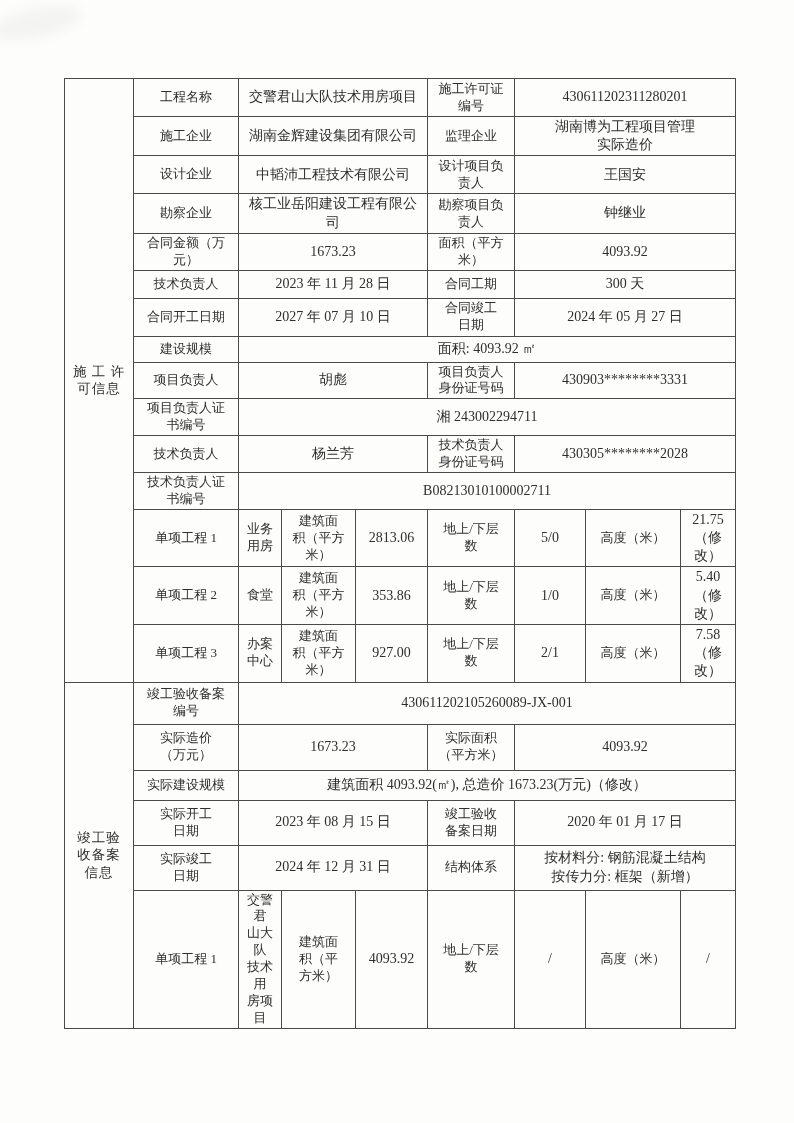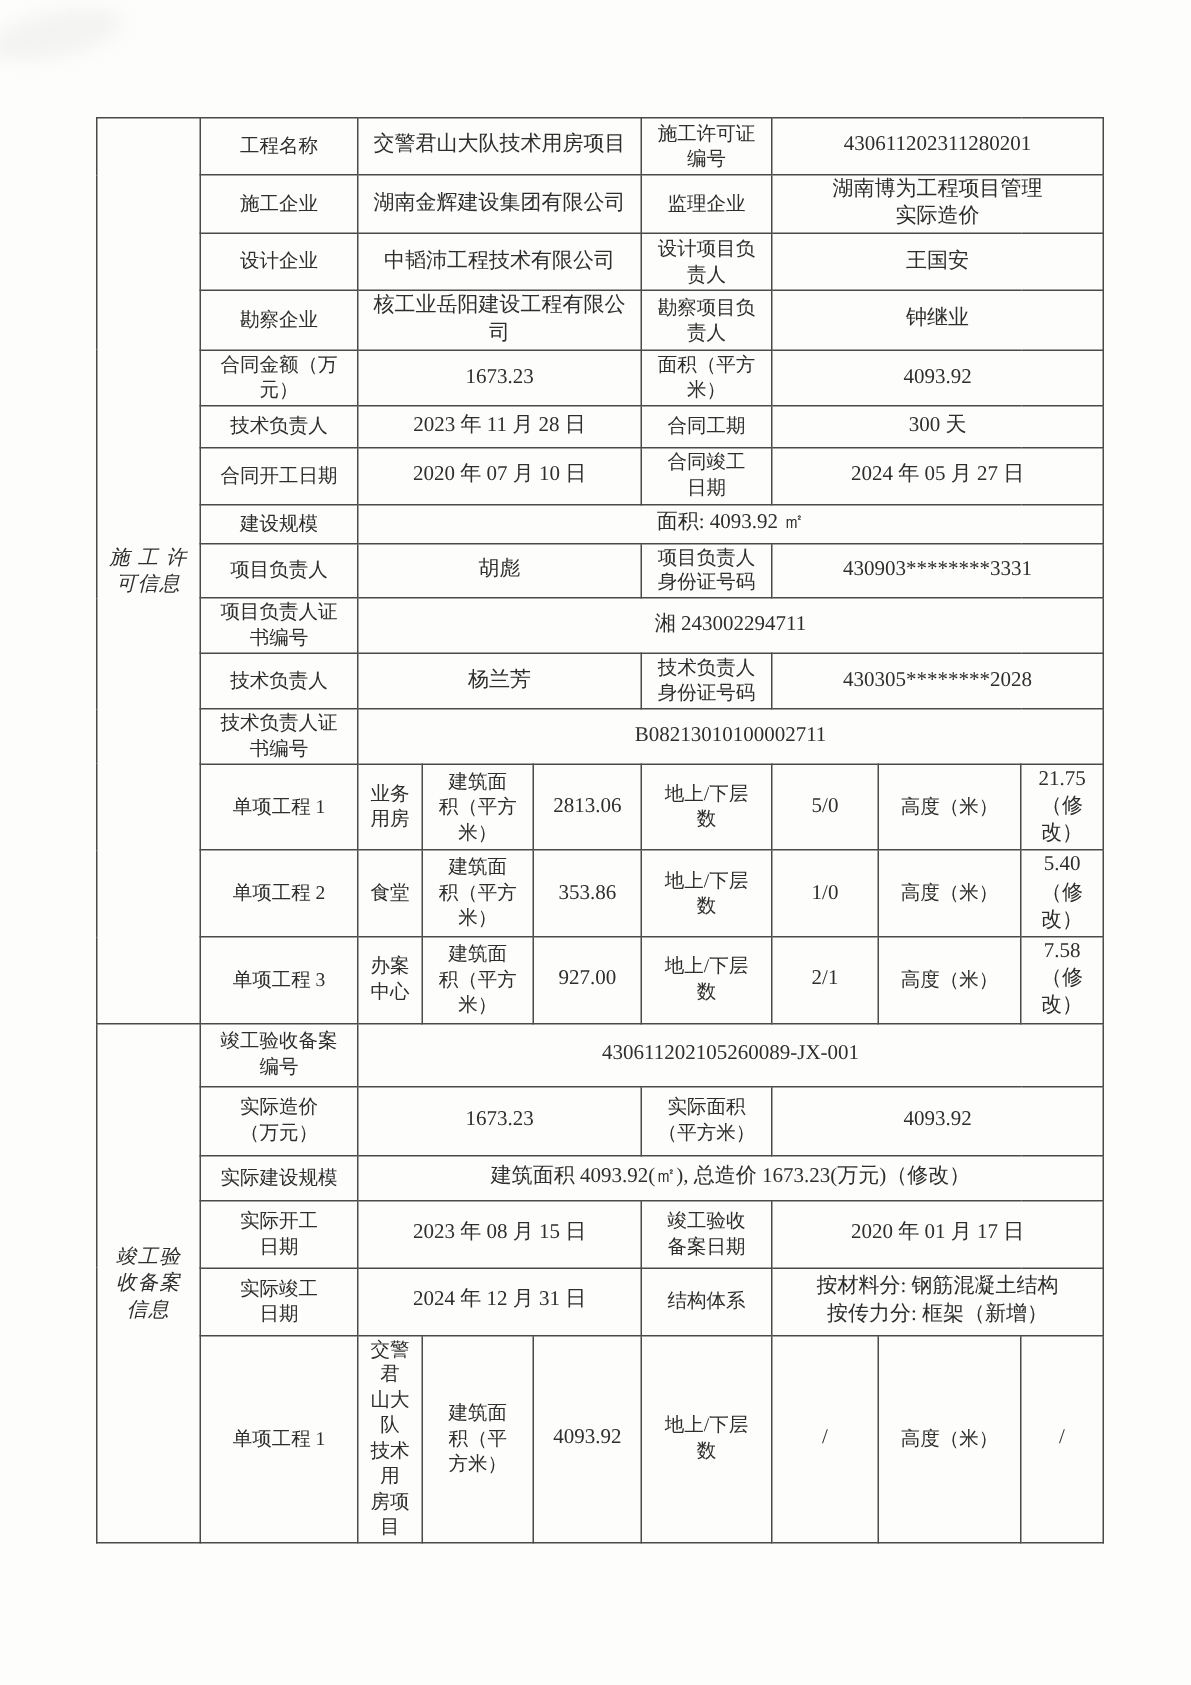--- a/index.html
+++ b/index.html
@@ -30,21 +30,20 @@
     padding:1px 3px;
     white-space:pre-line;
     line-height:1.3;
     word-break:break-word;
     overflow:hidden;
   }
   td.sec{
     font-size:13.5px;
     letter-spacing:1px;
     line-height:1.7;
-    font-style:italic;
   }
   td.lbl{font-size:13px;}
   td.val{font-size:14px;}
   td.left{text-align:left;padding-left:6px;}
 </style>
 </head>
 <body>
 
 <div class="page">
   <div class="smudge"></div>
@@ -103,21 +102,21 @@
         <td class="val" colspan="3">4093.92</td>
       </tr>
       <tr style="height:28px">
         <td class="lbl">技术负责人</td>
         <td class="val" colspan="3">2023 年 11 月 28 日</td>
         <td class="lbl">合同工期</td>
         <td class="val" colspan="3">300 天</td>
       </tr>
       <tr style="height:38px">
         <td class="lbl">合同开工日期</td>
-        <td class="val" colspan="3">2020 年 07 月 10 日</td>
+        <td class="val" colspan="3">2027 年 07 月 10 日</td>
         <td class="lbl">合同竣工
 日期</td>
         <td class="val" colspan="3">2024 年 05 月 27 日</td>
       </tr>
       <tr style="height:26px">
         <td class="lbl">建设规模</td>
         <td class="val" colspan="7">面积: 4093.92 ㎡</td>
       </tr>
       <tr style="height:36px">
         <td class="lbl">项目负责人</td>

